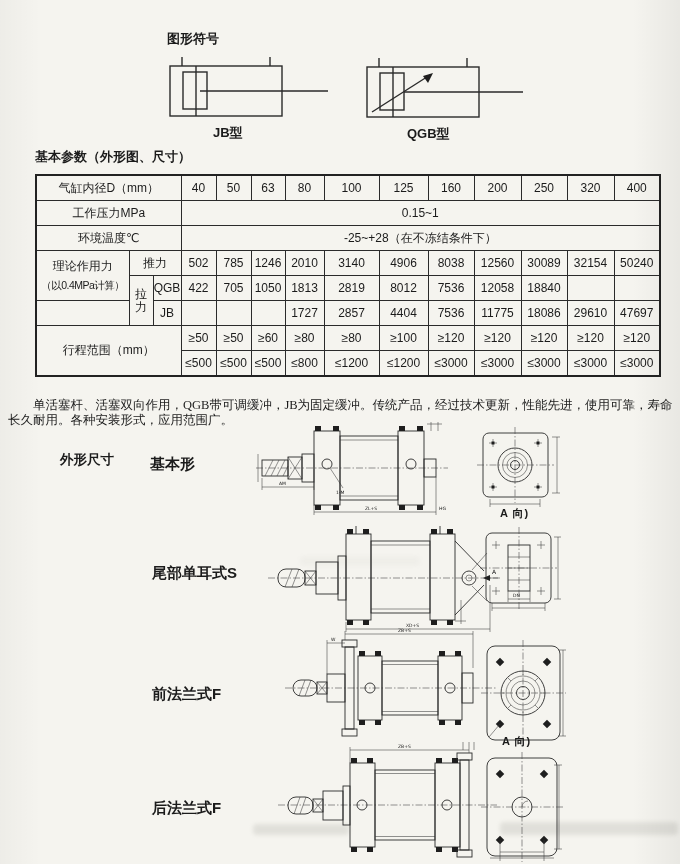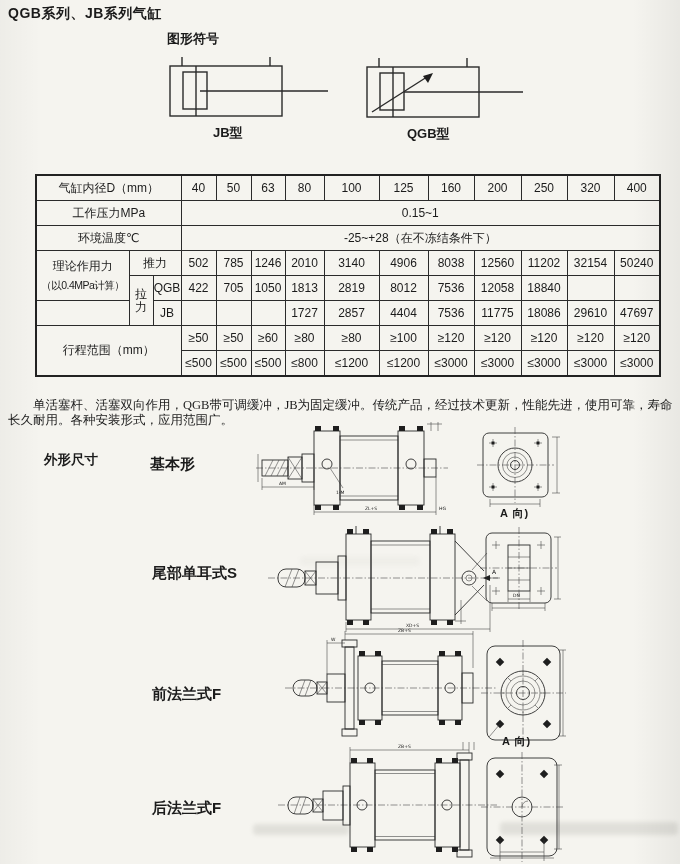--- a/index.html
+++ b/index.html
@@ -281,27 +281,27 @@
         <line class="thin" x1="544" y1="840" x2="544" y2="861"></line>
       <line class="thin" x1="500" y1="852" x2="544" y2="852"></line>
       <line class="thin" x1="490" y1="858" x2="554" y2="858"></line>
     </g>
   </svg>
 
   <div class="smudge abs" style="left:253px;top:824px;width:96px;height:11px;opacity:0.22"></div>
   <div class="smudge abs" style="left:500px;top:822px;width:178px;height:13px;opacity:0.22"></div>
   <div class="smudge abs" style="left:300px;top:556px;width:120px;height:10px;opacity:0.06"></div>
 
-  <div class="abs h1" style="left:8px;top:5px;z-index:2">QGB系列、JB系列气缸</div>
 
   <div class="abs h2" style="left:167px;top:30px;z-index:2">图形符号</div>
 
   <div class="abs symlabel" style="left:213px;top:124px;z-index:2">JB型</div>
   <div class="abs symlabel" style="left:407px;top:125px;z-index:2">QGB型</div>
 
+  <div class="abs h2" style="left:35px;top:148px;z-index:2">基本参数（外形图、尺寸）</div>
 
   <div class="abs" style="left:35px;top:174px;z-index:2">
     <table class="params">
       <colgroup>
         <col style="width:93px">
           <col style="width:24px">
           <col style="width:28px">
         <col style="width:35px">
           <col style="width:35px">
           <col style="width:34px">
@@ -344,21 +344,21 @@
         </td>
         <td colspan="2">推力</td>
         <td>502</td>
         <td>785</td>
         <td>1246</td>
         <td>2010</td>
         <td>3140</td>
         <td>4906</td>
         <td>8038</td>
         <td>12560</td>
-        <td>11202</td>
+        <td>30089</td>
         <td>32154</td>
         <td>50240</td>
       </tr>
       <tr>
         <td rowspan="2">
           <div>拉</div>
           <div>力</div>
         </td>
         <td>QGB</td>
         <td>422</td>
@@ -414,21 +414,21 @@
         <td>≤3000</td>
         <td>≤3000</td>
         <td>≤3000</td>
       </tr>
     </tbody>
       </table>
   </div>
 
   <div class="abs note-body" style="left:8px;top:398px;z-index:2">单活塞杆、活塞双向作用，QGB带可调缓冲，JB为固定缓冲。传统产品，经过技术更新，性能先进，使用可靠，寿命长久耐用。各种安装形式，应用范围广。</div>
 
-  <div class="abs h2" style="left:44px;top:451px;z-index:2;font-size:13.5px">外形尺寸</div>
+  <div class="abs h2" style="left:60px;top:451px;z-index:2;font-size:13.5px">外形尺寸</div>
 
   <div class="abs drawlabel" style="left:150px;top:455px;z-index:2">基本形</div>
   <div class="abs drawlabel" style="left:152px;top:564px;z-index:2">尾部单耳式S</div>
   <div class="abs drawlabel" style="left:152px;top:685px;z-index:2">前法兰式F</div>
   <div class="abs drawlabel" style="left:152px;top:799px;z-index:2">后法兰式F</div>
 
   <div class="abs aview" style="left:500px;top:506px;z-index:2">A 向)</div>
   <div class="abs aview" style="left:502px;top:734px;z-index:2">A 向)</div>
 
 </div>

